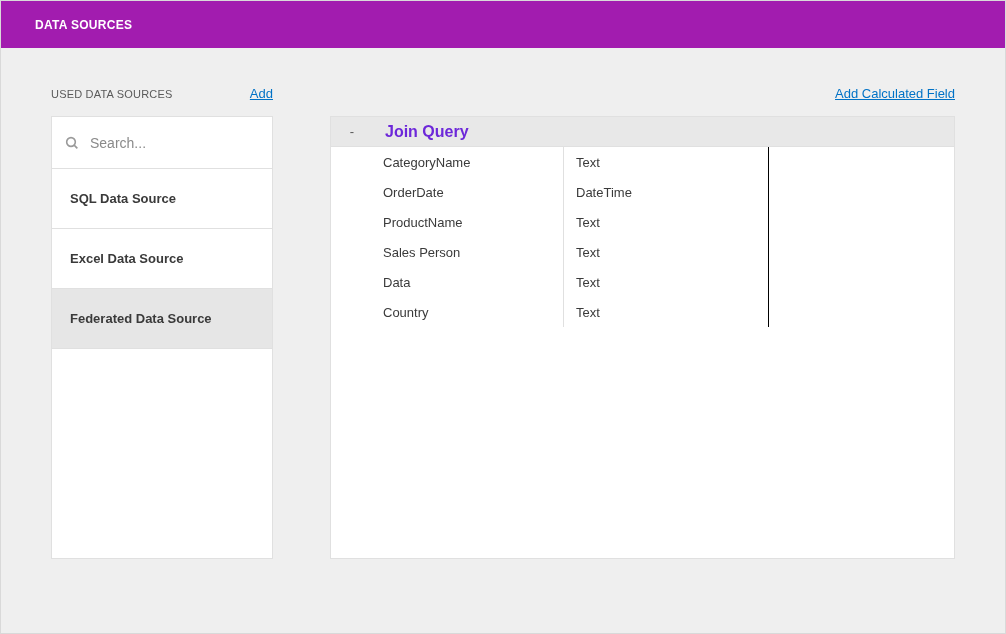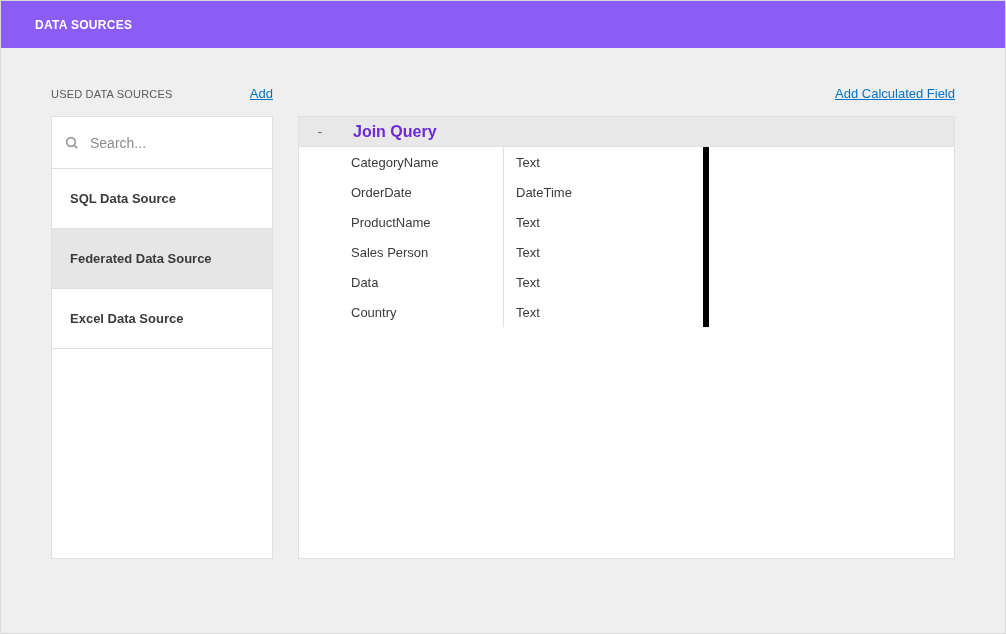--- a/index.html
+++ b/index.html
@@ -13,35 +13,35 @@
   .page {
     width: 1006px;
     height: 634px;
     border: 1px solid #d9d9d9;
     background: #efefef;
     position: relative;
     overflow: hidden;
   }
   .header-bar {
     height: 47px;
-    background: #8b5cf6;
+    background: #a21caf;
     color: #fff;
     display: flex;
     align-items: center;
     padding-left: 34px;
     font-size: 12px;
     font-weight: 700;
     letter-spacing: 0.3px;
   }
   .body {
     position: absolute;
     top: 47px; left: 0; right: 0; bottom: 0;
     padding: 38px 50px 74px 50px;
     display: flex;
-    gap: 25px;
+    gap: 57px;
   }
   
   .left-col {
     width: 222px;
     display: flex;
     flex-direction: column;
   }
   .left-top-row {
     display: flex;
     align-items: baseline;
@@ -142,31 +142,31 @@
   }
   .field-rows { }
   .field-row {
     height: 30px;
     display: flex;
     align-items: center;
     font-size: 13px;
     color: #3a3a3a;
   }
   .field-name-cell {
-    width: 205px;
+    width: 233px;
     padding-left: 52px;
     border-right: 1px solid #e0e0e0;
     height: 100%;
     display: flex;
     align-items: center;
   }
   .field-type-cell {
     width: 205px;
     padding-left: 12px;
-    border-right: 6px solid #000000;
+    border-right: 1px solid #000000;
     height: 100%;
     display: flex;
     align-items: center;
   }
 </style>
 </head>
 <body>
 
 <div class="page">
 
@@ -185,25 +185,25 @@
         <div class="search-row">
           <svg width="16" height="16" viewBox="0 0 24 24" fill="none" stroke="#9a9a9a" stroke-width="2.4">
             <circle cx="10.5" cy="10.5" r="6.5"></circle>
             <line x1="20" y1="20" x2="15.2" y2="15.2"></line>
           </svg>
           <input class="search-input" type="text" placeholder="Search..." style="">
         </div>
         <div class="source-item">
           <span>SQL Data Source</span>
         </div>
+        <div class="source-item">
+          <span>Excel Data Source</span>
+        </div>
         <div class="source-item selected">
           <span>Federated Data Source</span>
-        </div>
-        <div class="source-item">
-          <span>Excel Data Source</span>
         </div>
       </div>
     </div>
 
     <div class="right-col">
       <div class="right-top-row">
         <span class="link">Add Calculated Field</span>
       </div>
       <div class="grid-panel">
         <div class="grid-header">

